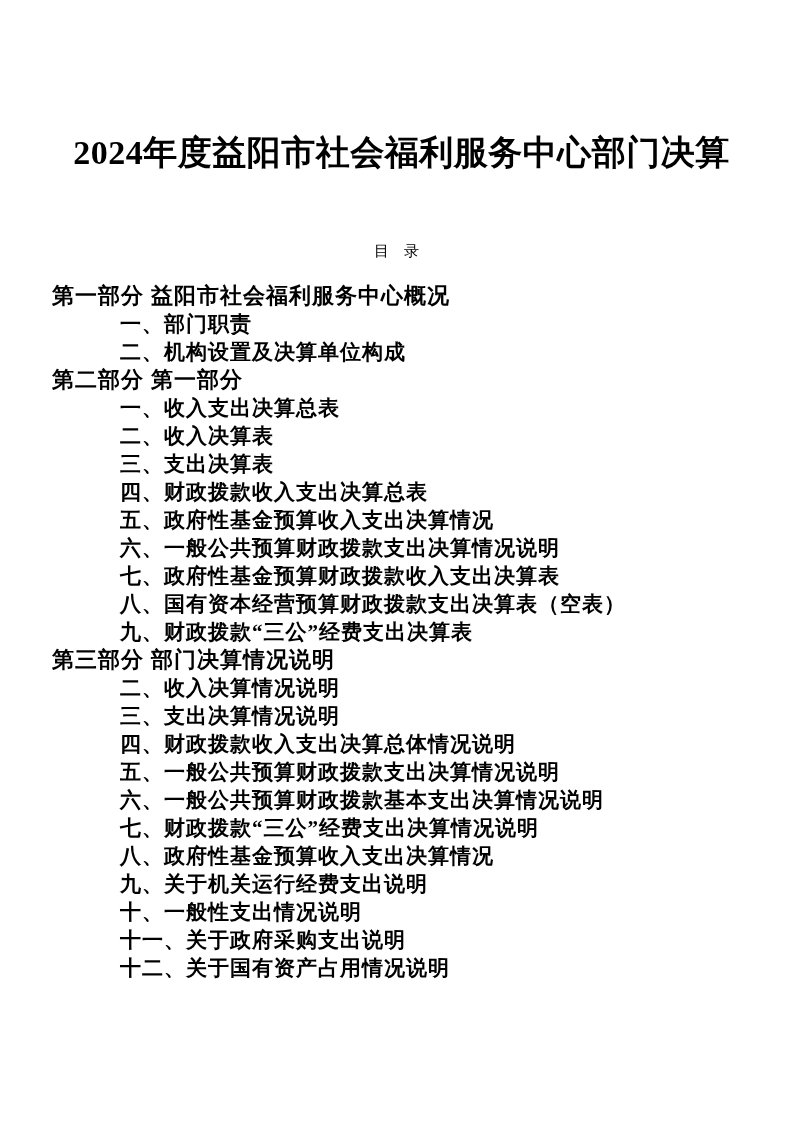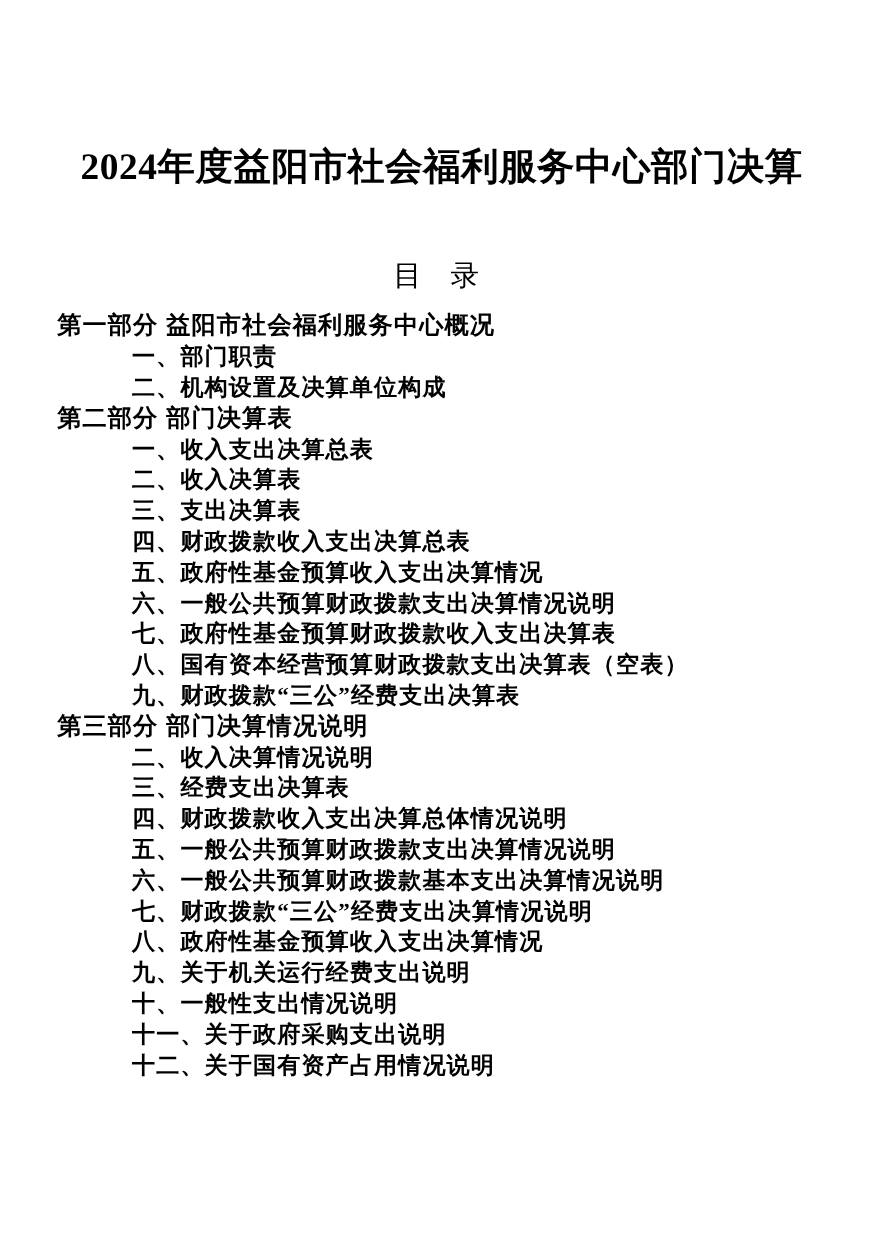--- a/index.html
+++ b/index.html
@@ -35,21 +35,21 @@
   }
 
   .toc-heading {
     position: absolute;
     top: 238px;
     left: 0;
     width: 100%;
     text-align: center;
     font-family: "Liberation Serif", "DejaVu Serif", serif;
     font-weight: normal;
-    font-size: 26px;
+    font-size: 15px;
     line-height: 26px;
     color: #000000;
     white-space: pre;
   }
 
   .toc {
     position: absolute;
     top: 282px;
     left: 0;
     width: 100%;
@@ -85,34 +85,34 @@
   <h1 class="doc-title">2024年度益阳市社会福利服务中心部门决算</h1>
 
   <div class="toc-heading">目　录</div>
 
   <nav class="toc">
 
     <div class="toc-part">第一部分 益阳市社会福利服务中心概况</div>
     <div class="toc-item">一、部门职责</div>
     <div class="toc-item">二、机构设置及决算单位构成</div>
 
-    <div class="toc-part">第二部分 部门决算表</div>
+    <div class="toc-part">第二部分 第一部分</div>
     <div class="toc-item">一、收入支出决算总表</div>
     <div class="toc-item">二、收入决算表</div>
     <div class="toc-item">三、支出决算表</div>
     <div class="toc-item">四、财政拨款收入支出决算总表</div>
     <div class="toc-item">五、政府性基金预算收入支出决算情况</div>
     <div class="toc-item">六、一般公共预算财政拨款支出决算情况说明</div>
     <div class="toc-item">七、政府性基金预算财政拨款收入支出决算表</div>
     <div class="toc-item">八、国有资本经营预算财政拨款支出决算表（空表）</div>
     <div class="toc-item">九、财政拨款“三公”经费支出决算表</div>
 
     <div class="toc-part">第三部分 部门决算情况说明</div>
     <div class="toc-item">二、收入决算情况说明</div>
-    <div class="toc-item">三、经费支出决算表</div>
+    <div class="toc-item">三、支出决算情况说明</div>
     <div class="toc-item">四、财政拨款收入支出决算总体情况说明</div>
     <div class="toc-item">五、一般公共预算财政拨款支出决算情况说明</div>
     <div class="toc-item">六、一般公共预算财政拨款基本支出决算情况说明</div>
     <div class="toc-item">七、财政拨款“三公”经费支出决算情况说明</div>
     <div class="toc-item">八、政府性基金预算收入支出决算情况</div>
     <div class="toc-item">九、关于机关运行经费支出说明</div>
     <div class="toc-item">十、一般性支出情况说明</div>
     <div class="toc-item">十一、关于政府采购支出说明</div>
     <div class="toc-item">十二、关于国有资产占用情况说明</div>
 

